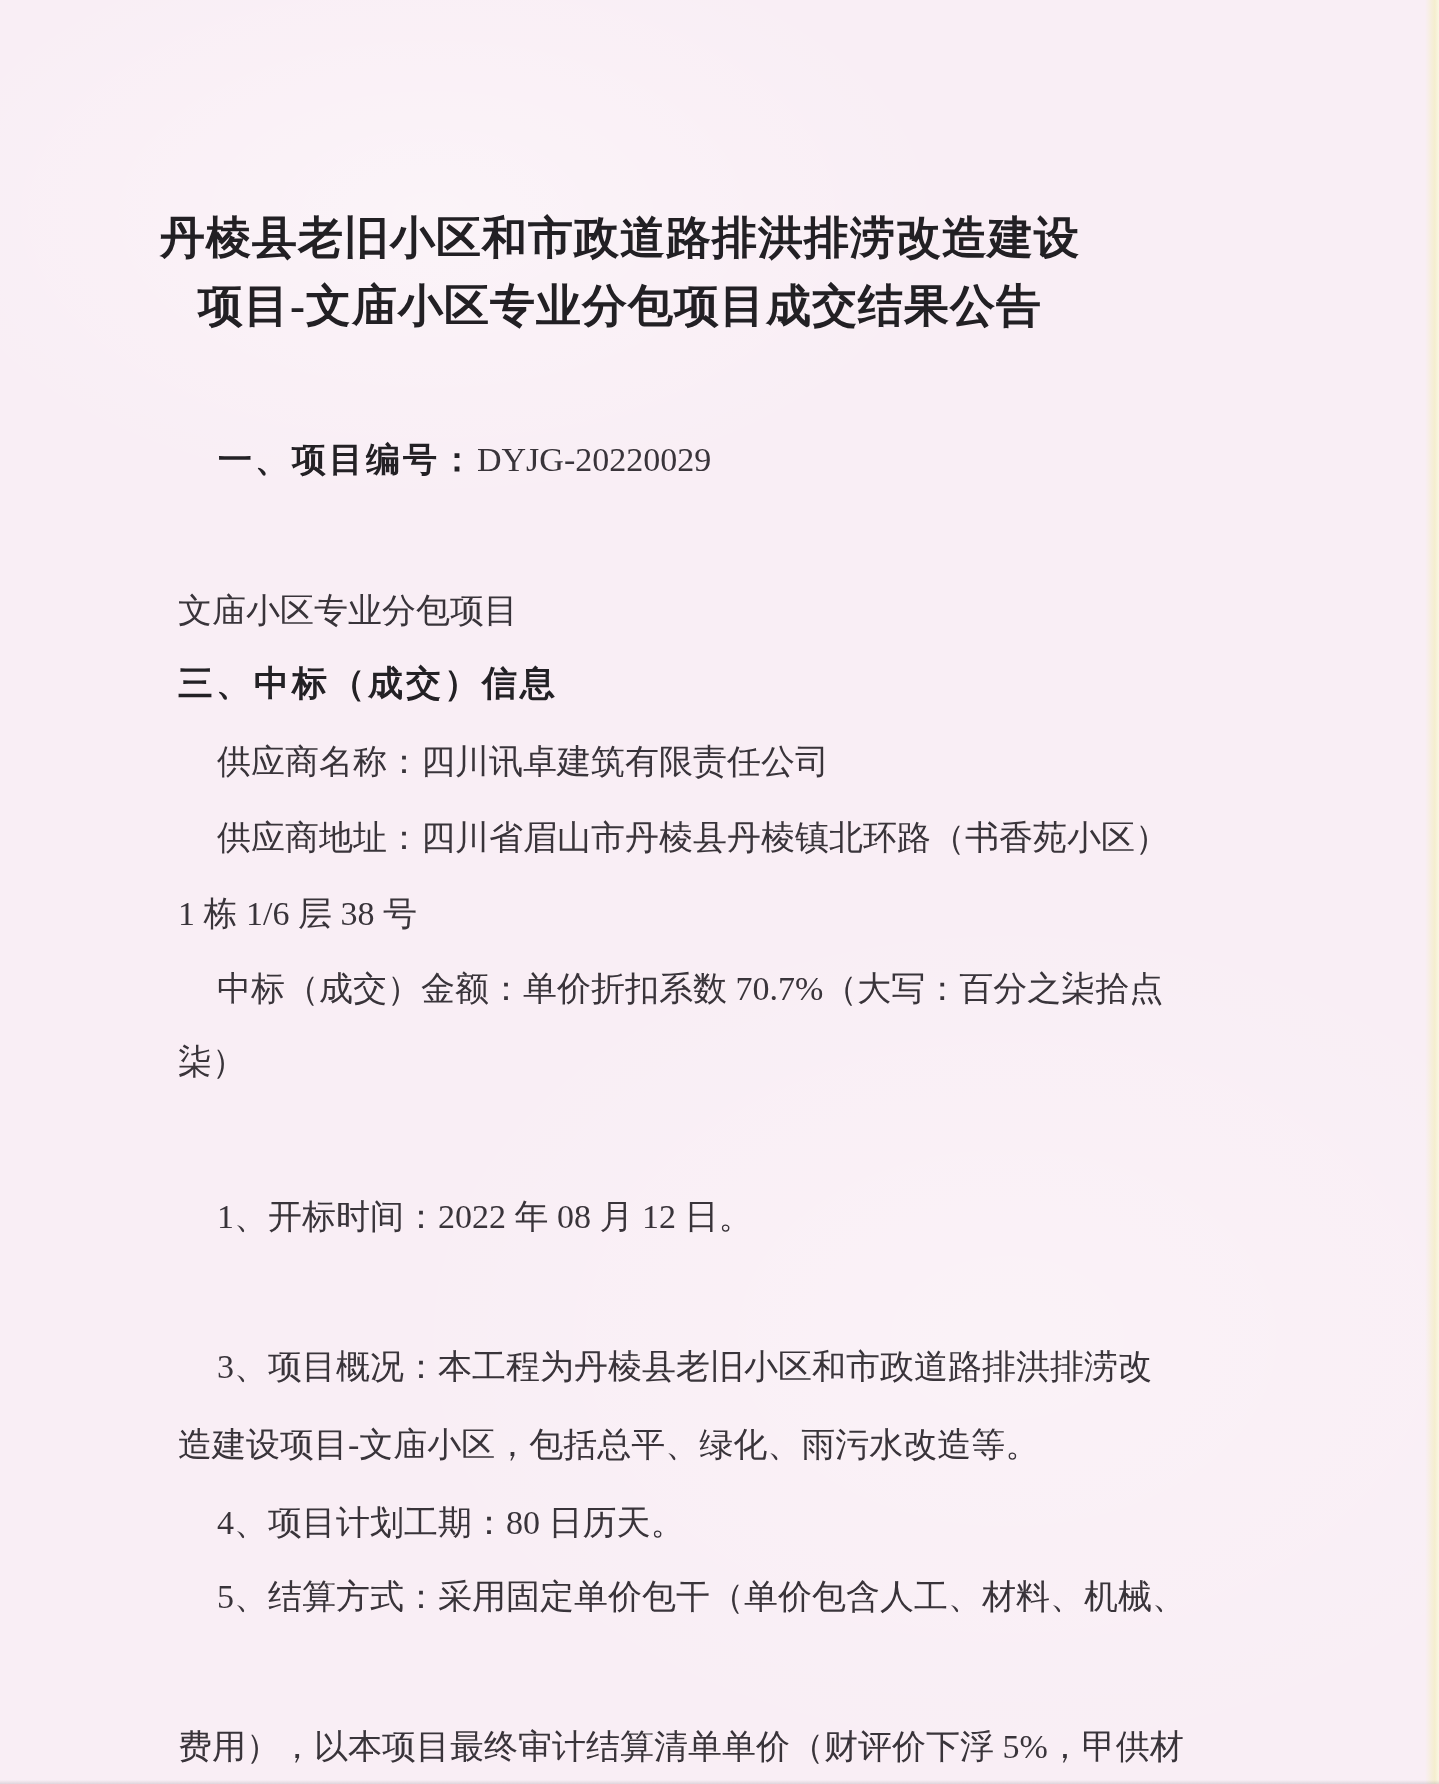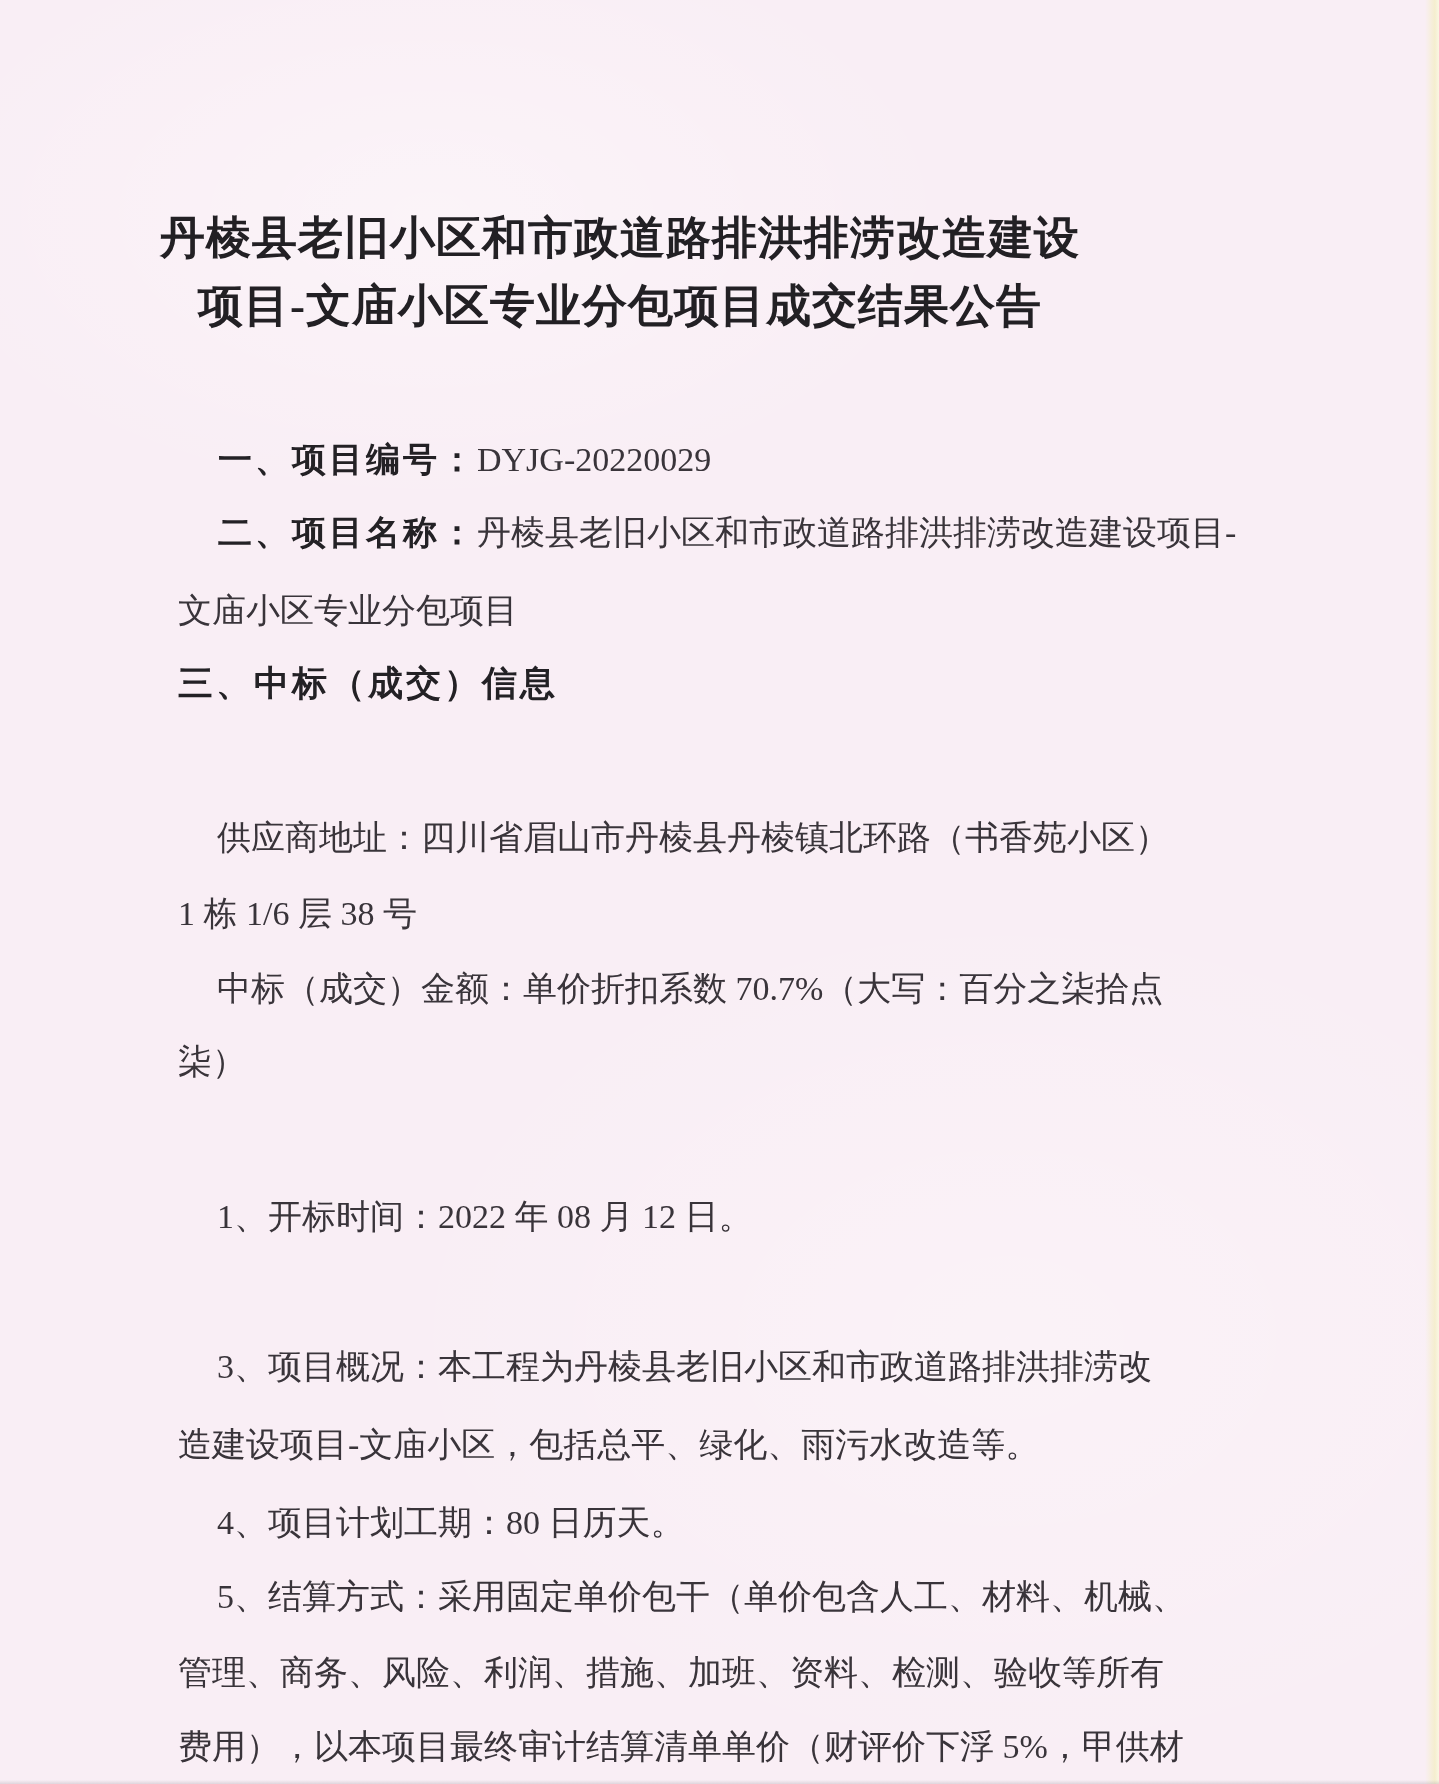--- a/index.html
+++ b/index.html
@@ -91,28 +91,26 @@
 
 <div class="page">
 
   <div class="doc-title t1">丹棱县老旧小区和市政道路排洪排涝改造建设</div>
   <div class="doc-title t2">项目-文庙小区专业分包项目成交结果公告</div>
 
   <div class="line" style="top:438px">
     <span class="label-bold">一、项目编号：</span><span class="value">DYJG-20220029</span>
   </div>
 
-  <div class="line" style="top:511px">
-    <span class="label-bold">二、项目名称：</span><span class="value">丹棱县老旧小区和市政道路排洪排涝改造建设项目-</span>
-  </div>
 
   <div class="line" style="top:590px">文庙小区专业分包项目</div>
 
   <div class="line heading" style="top:662px">三、中标（成交）信息</div>
 
+  <div class="line indent" style="top:741px">供应商名称：四川讯卓建筑有限责任公司</div>
 
   <div class="line indent" style="top:817px">供应商地址：四川省眉山市丹棱县丹棱镇北环路（书香苑小区）</div>
 
   <div class="line" style="top:893px">1 栋 1/6 层 38 号</div>
 
   <div class="line indent" style="top:968px">中标（成交）金额：单价折扣系数 70.7%（大写：百分之柒拾点</div>
 
   <div class="line" style="top:1041px">柒）</div>
 
 
@@ -120,19 +118,18 @@
 
 
   <div class="line indent" style="top:1346px">3、项目概况：本工程为丹棱县老旧小区和市政道路排洪排涝改</div>
 
   <div class="line" style="top:1424px">造建设项目-文庙小区，包括总平、绿化、雨污水改造等。</div>
 
   <div class="line indent" style="top:1502px">4、项目计划工期：80 日历天。</div>
 
   <div class="line indent" style="top:1576px">5、结算方式：采用固定单价包干（单价包含人工、材料、机械、</div>
 
-  <div class="line" style="top:1652px">管理、商务、风险、利润、措施、加班、资料、检测、验收等所有</div>
 
   <div class="line" style="top:1726px">费用），以本项目最终审计结算清单单价（财评价下浮 5%，甲供材</div>
 
   <div class="scan-edge-right"></div>
   <div class="scan-edge-bottom"></div>
 </div>
 
 </body></html>

